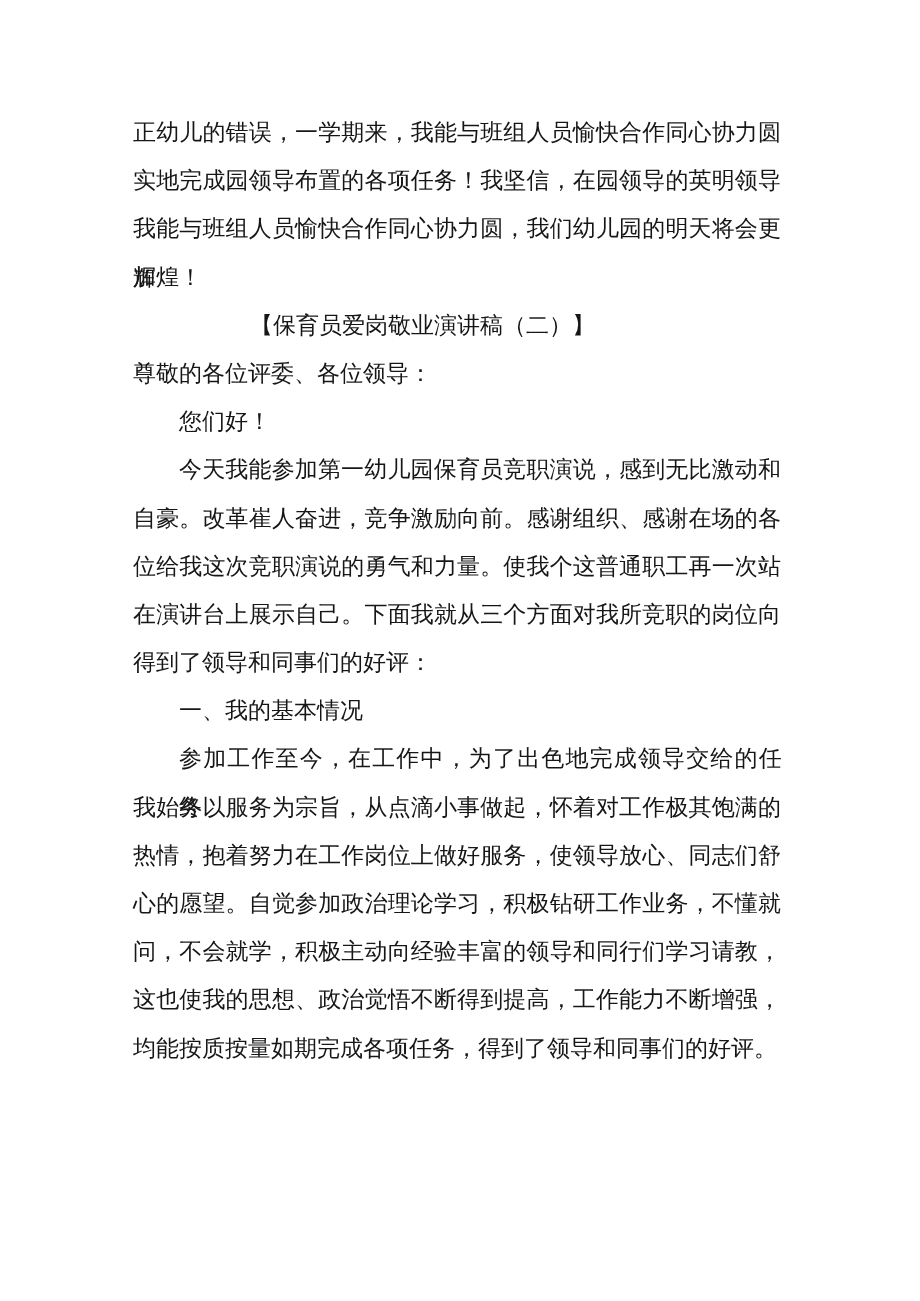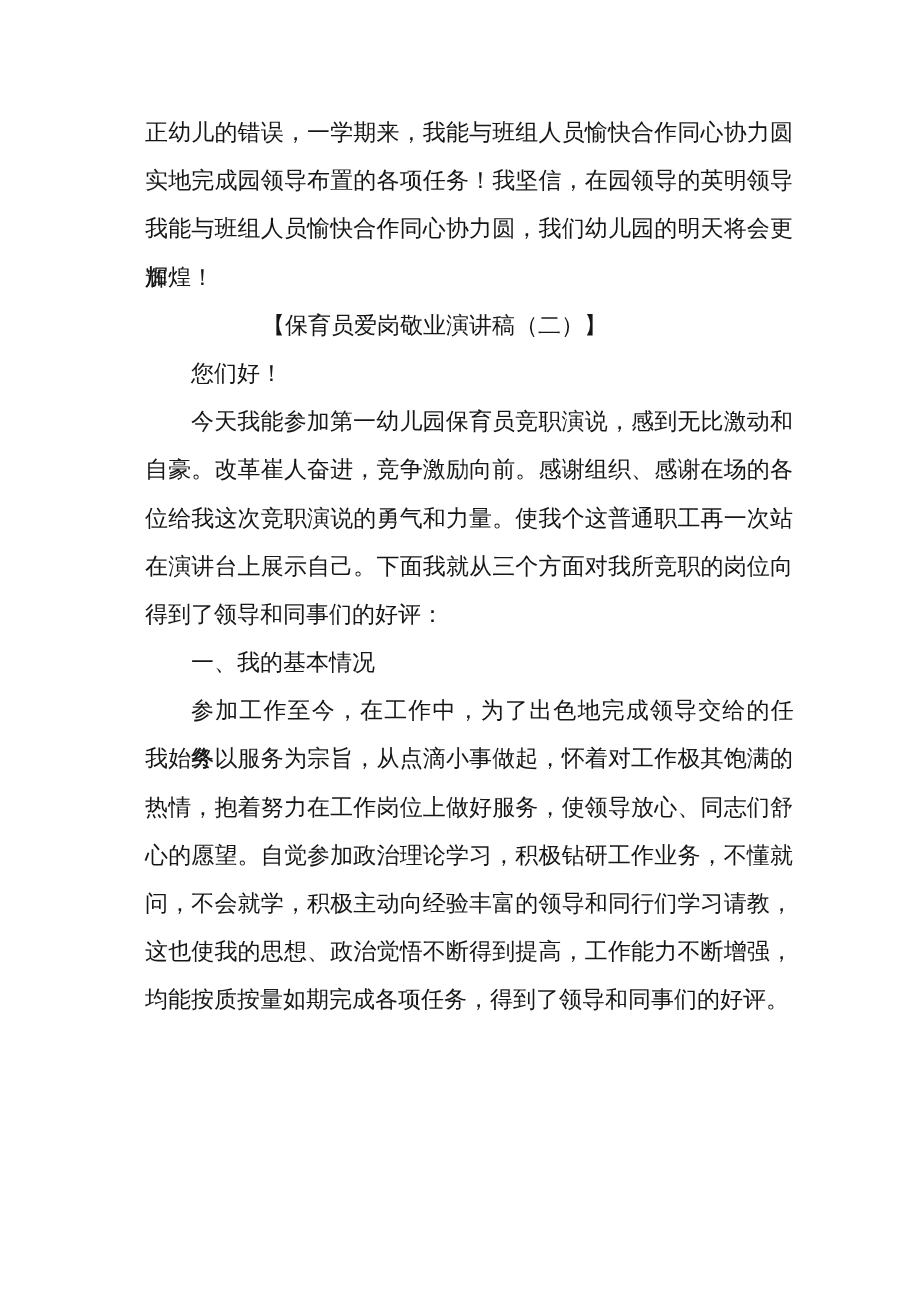--- a/index.html
+++ b/index.html
@@ -9,21 +9,21 @@
   }
   .page {
     position: relative;
     width: 920px;
     height: 1301px;
     background: #ffffff;
     overflow: hidden;
   }
   .text-column {
     position: absolute;
-    left: 145px;
+    left: 133px;
     top: 109px;
     width: 648px;
   }
   .line {
     font-family: "Liberation Serif", "DejaVu Serif", serif;
     font-size: 23px;
     line-height: 48.2px;
     height: 48.2px;
     color: #161616;
     text-align: justify;
@@ -48,20 +48,21 @@
 </head>
 <body>
 
 <div class="page">
   <div class="text-column" id="text-column">
       <div class="line j">正幼儿的错误，一学期来，我能与班组人员愉快合作同心协力圆</div>
       <div class="line j">实地完成园领导布置的各项任务！我坚信，在园领导的英明领导</div>
       <div class="line j">我能与班组人员愉快合作同心协力圆，我们幼儿园的明天将会更加</div>
       <div class="line">辉煌！</div>
       <div class="line heading">【保育员爱岗敬业演讲稿（二）】</div>
+      <div class="line">尊敬的各位评委、各位领导：</div>
       <div class="line indent">您们好！</div>
       <div class="line indent j">今天我能参加第一幼儿园保育员竞职演说，感到无比激动和</div>
       <div class="line j">自豪。改革崔人奋进，竞争激励向前。感谢组织、感谢在场的各</div>
       <div class="line j">位给我这次竞职演说的勇气和力量。使我个这普通职工再一次站</div>
       <div class="line j">在演讲台上展示自己。下面我就从三个方面对我所竞职的岗位向</div>
       <div class="line">得到了领导和同事们的好评：</div>
       <div class="line indent">一、我的基本情况</div>
       <div class="line indent j compress">参加工作至今，在工作中，为了出色地完成领导交给的任务，</div>
       <div class="line j">我始终以服务为宗旨，从点滴小事做起，怀着对工作极其饱满的</div>
       <div class="line j">热情，抱着努力在工作岗位上做好服务，使领导放心、同志们舒</div>

